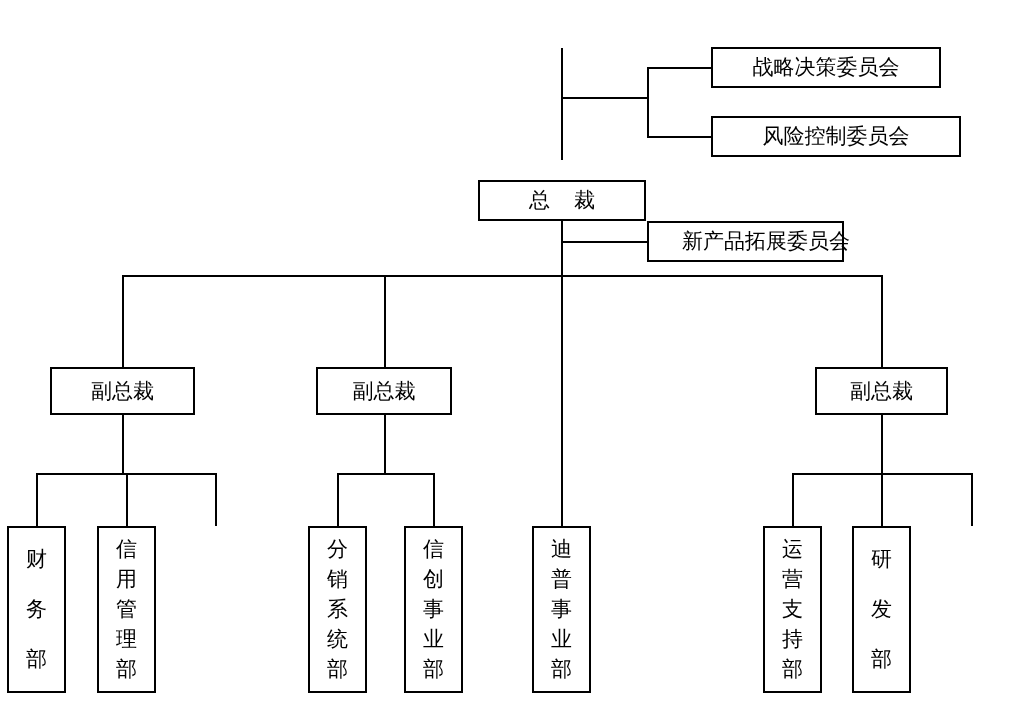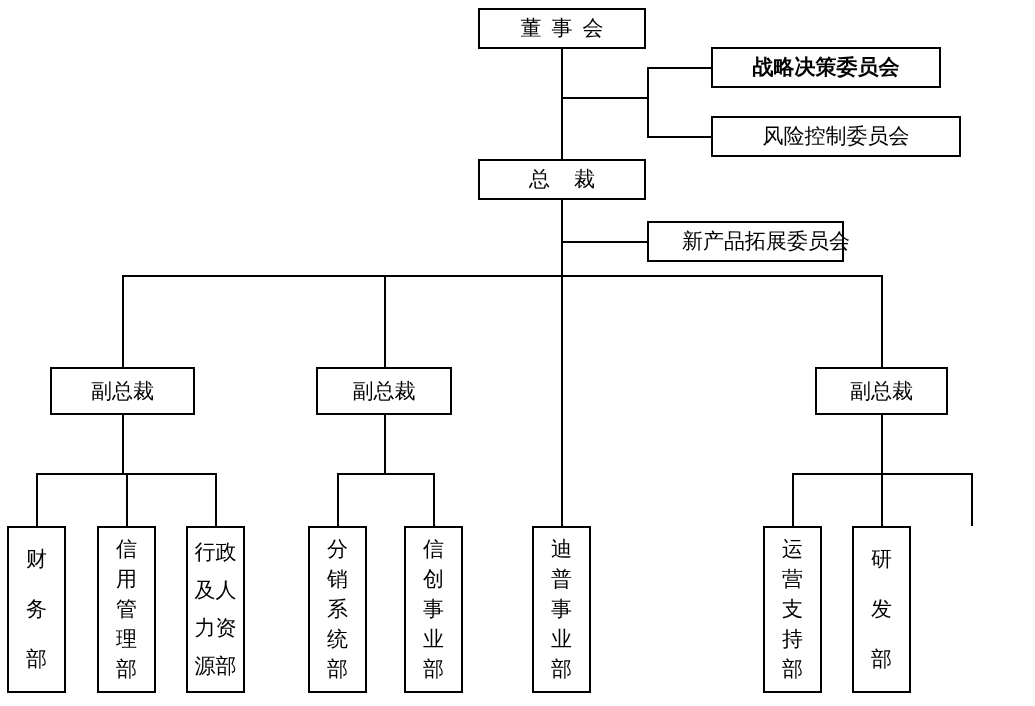--- a/index.html
+++ b/index.html
@@ -36,20 +36,21 @@
     font-size: 21px;
     white-space: nowrap;
   }
   .node-spaced {
     letter-spacing: 10px;
     text-indent: 10px;
   }
   .node-spaced-wide {
     letter-spacing: 24px;
     text-indent: 24px;
+    margin-top: 21px;
   }
   
   .node-v {
     font-size: 21px;
     writing-mode: horizontal-tb;
     padding: 6px 2px;
     align-items: center;
     justify-content: center;
   }
   .vstack {
@@ -104,25 +105,22 @@
   <div class="line hline" style="left:337px; top:473px; width:98px;"></div>
   <div class="line vline" style="left:337px; top:473px; height:53px;"></div>
   <div class="line vline" style="left:433px; top:473px; height:53px;"></div>
 
   <div class="line vline" style="left:881px; top:415px; height:59px;"></div>
   <div class="line hline" style="left:792px; top:473px; width:180px;"></div>
   <div class="line vline" style="left:792px; top:473px; height:53px;"></div>
   <div class="line vline" style="left:881px; top:473px; height:53px;"></div>
   <div class="line vline" style="left:971px; top:473px; height:53px;"></div>
 
-  <div class="node node-h node-spaced" style="left:478px; top:8px; width:168px; height:41px;">
-    <span>董事会</span>
-  </div>
-
-  <div class="node node-h" style="left:711px; top:47px; width:230px; height:41px;font-weight:bold;">
+
+  <div class="node node-h" style="left:711px; top:47px; width:230px; height:41px;">
     <span>战略决策委员会</span>
   </div>
 
   <div class="node node-h" style="left:711px; top:116px; width:250px; height:41px;">
     <span>风险控制委员会</span>
   </div>
 
   <div class="node node-h node-spaced-wide" style="left:478px; top:159px; width:168px; height:41px;">
     <span>总裁</span>
   </div>
@@ -154,28 +152,20 @@
   <div class="node node-v" style="left:97px; top:526px; width:59px; height:167px;">
     <div class="vstack">
       <span class="vrow">信</span>
       <span class="vrow">用</span>
       <span class="vrow">管</span>
       <span class="vrow">理</span>
       <span class="vrow">部</span>
     </div>
   </div>
 
-  <div class="node node-v" style="left:186px; top:526px; width:59px; height:167px;">
-    <div class="vstack">
-      <span class="vrow">行政</span>
-      <span class="vrow">及人</span>
-      <span class="vrow">力资</span>
-      <span class="vrow">源部</span>
-    </div>
-  </div>
 
   <div class="node node-v" style="left:308px; top:526px; width:59px; height:167px;">
     <div class="vstack">
       <span class="vrow">分</span>
       <span class="vrow">销</span>
       <span class="vrow">系</span>
       <span class="vrow">统</span>
       <span class="vrow">部</span>
     </div>
   </div>

